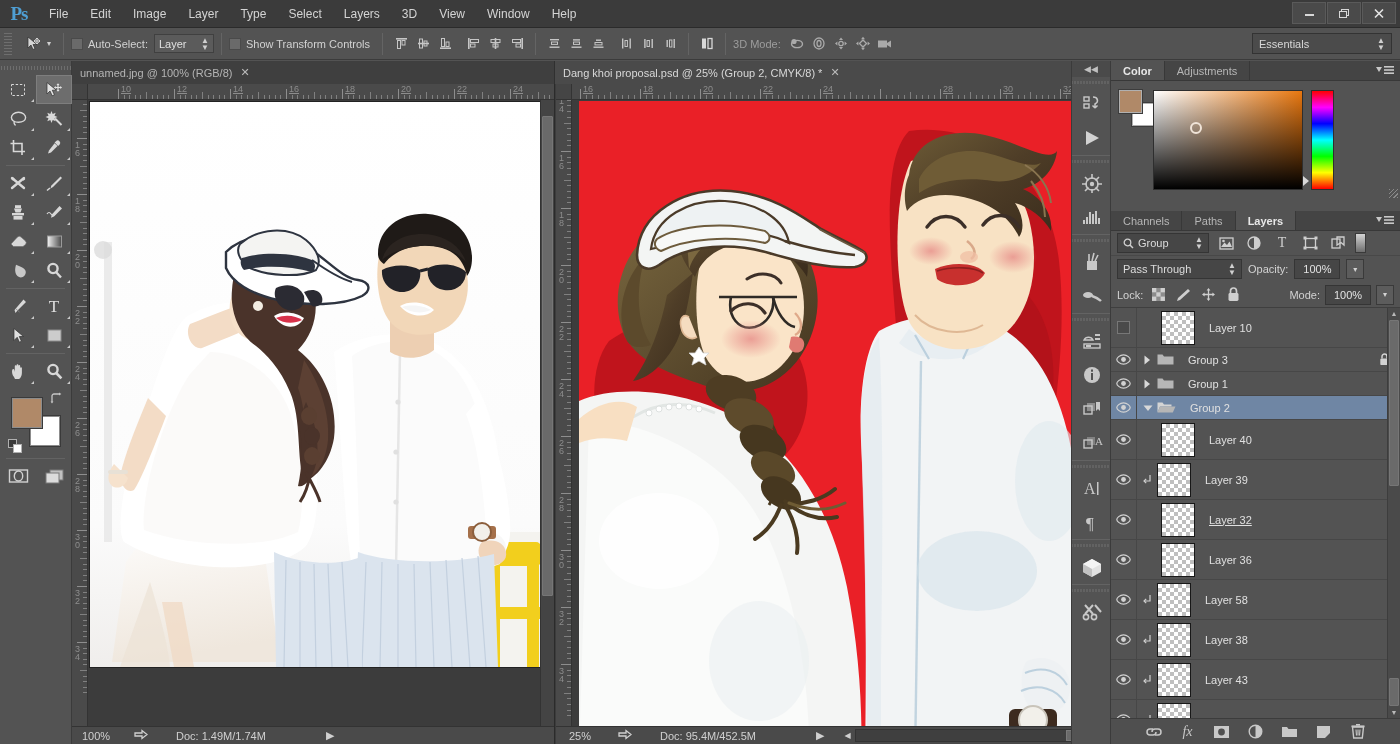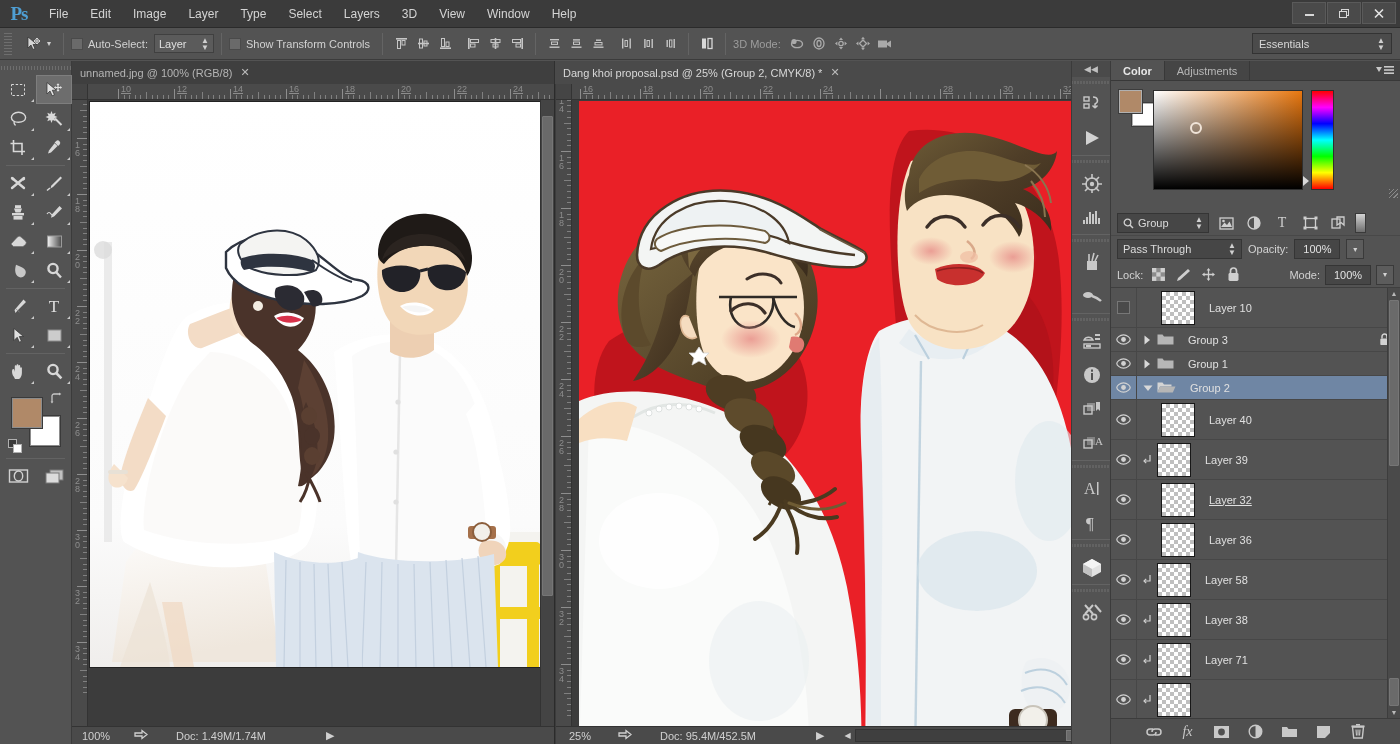--- a/index.html
+++ b/index.html
@@ -1460,20 +1460,41 @@
       </div>
       <div class="colorfield">
         <div class="picker-ring"></div>
       </div>
       <div class="hue-mark"></div>
       <div class="huebar"></div>
       <div class="resize-grip"></div>
     </div>
 
     <div class="layerspanel">
+      <div class="ptabs">
+        <div class="ptab">
+          <span>Channels</span>
+        </div>
+        <div class="ptab">
+          <span>Paths</span>
+        </div>
+        <div class="ptab active">
+          <span>Layers</span>
+        </div>
+        <div class="pmenu">
+          <svg width="18" height="10" viewBox="0 0 18 10">
+              <path d="M0 2 L6 2 L3 7 Z" fill="#c8c8c8"></path>
+              <g fill="#c8c8c8">
+                <rect x="8" y="1" width="10" height="1.6"></rect>
+                <rect x="8" y="4.2" width="10" height="1.6"></rect>
+                <rect x="8" y="7.4" width="10" height="1.6"></rect>
+              </g>
+            </svg>
+        </div>
+      </div>
 
       <div class="filterrow">
         <div class="kind-select">
           <span style="display:flex;align-items:center;gap:4px;">
             <span>
               <svg width="11" height="11" viewBox="0 0 11 11">
                   <circle cx="4.5" cy="4.5" r="3.3" fill="none" stroke="#d0d0d0" stroke-width="1.3"></circle>
                   <path d="M7 7 L10 10" stroke="#d0d0d0" stroke-width="1.5"></path>
                 </svg>
             </span>
@@ -1728,21 +1749,21 @@
                 <circle cx="7.5" cy="5.5" r="2.4" fill="#d2d2d2"></circle>
               </svg>
             </div>
             <span class="clipmark">
               <svg width="9" height="11" viewBox="0 0 9 11">
                 <path d="M7 1 L7 7 L2 7" fill="none" stroke="#d0d0d0" stroke-width="1.2"></path>
                 <path d="M3.2 4.8 L1 7 L3.2 9.2" fill="none" stroke="#d0d0d0" stroke-width="1.2"></path>
               </svg>
             </span>
             <div class="thumb" style="margin-left: 2px;"></div>
-            <span class="lname">Layer 71</span>
+            <span class="lname">Layer 43</span>
           </div>
           <div class="layerrow">
             <div class="eyecol">
               <svg width="15" height="11" viewBox="0 0 15 11">
                 <path d="M7.5 0.8 C11.4 0.8 14.2 4 14.2 5.5 C14.2 7 11.4 10.2 7.5 10.2 C3.6 10.2 0.8 7 0.8 5.5 C0.8 4 3.6 0.8 7.5 0.8 Z" fill="none" stroke="#d2d2d2" stroke-width="1.2"></path>
                 <circle cx="7.5" cy="5.5" r="2.4" fill="#d2d2d2"></circle>
               </svg>
             </div>
             <span class="clipmark">
               <svg width="9" height="11" viewBox="0 0 9 11">

